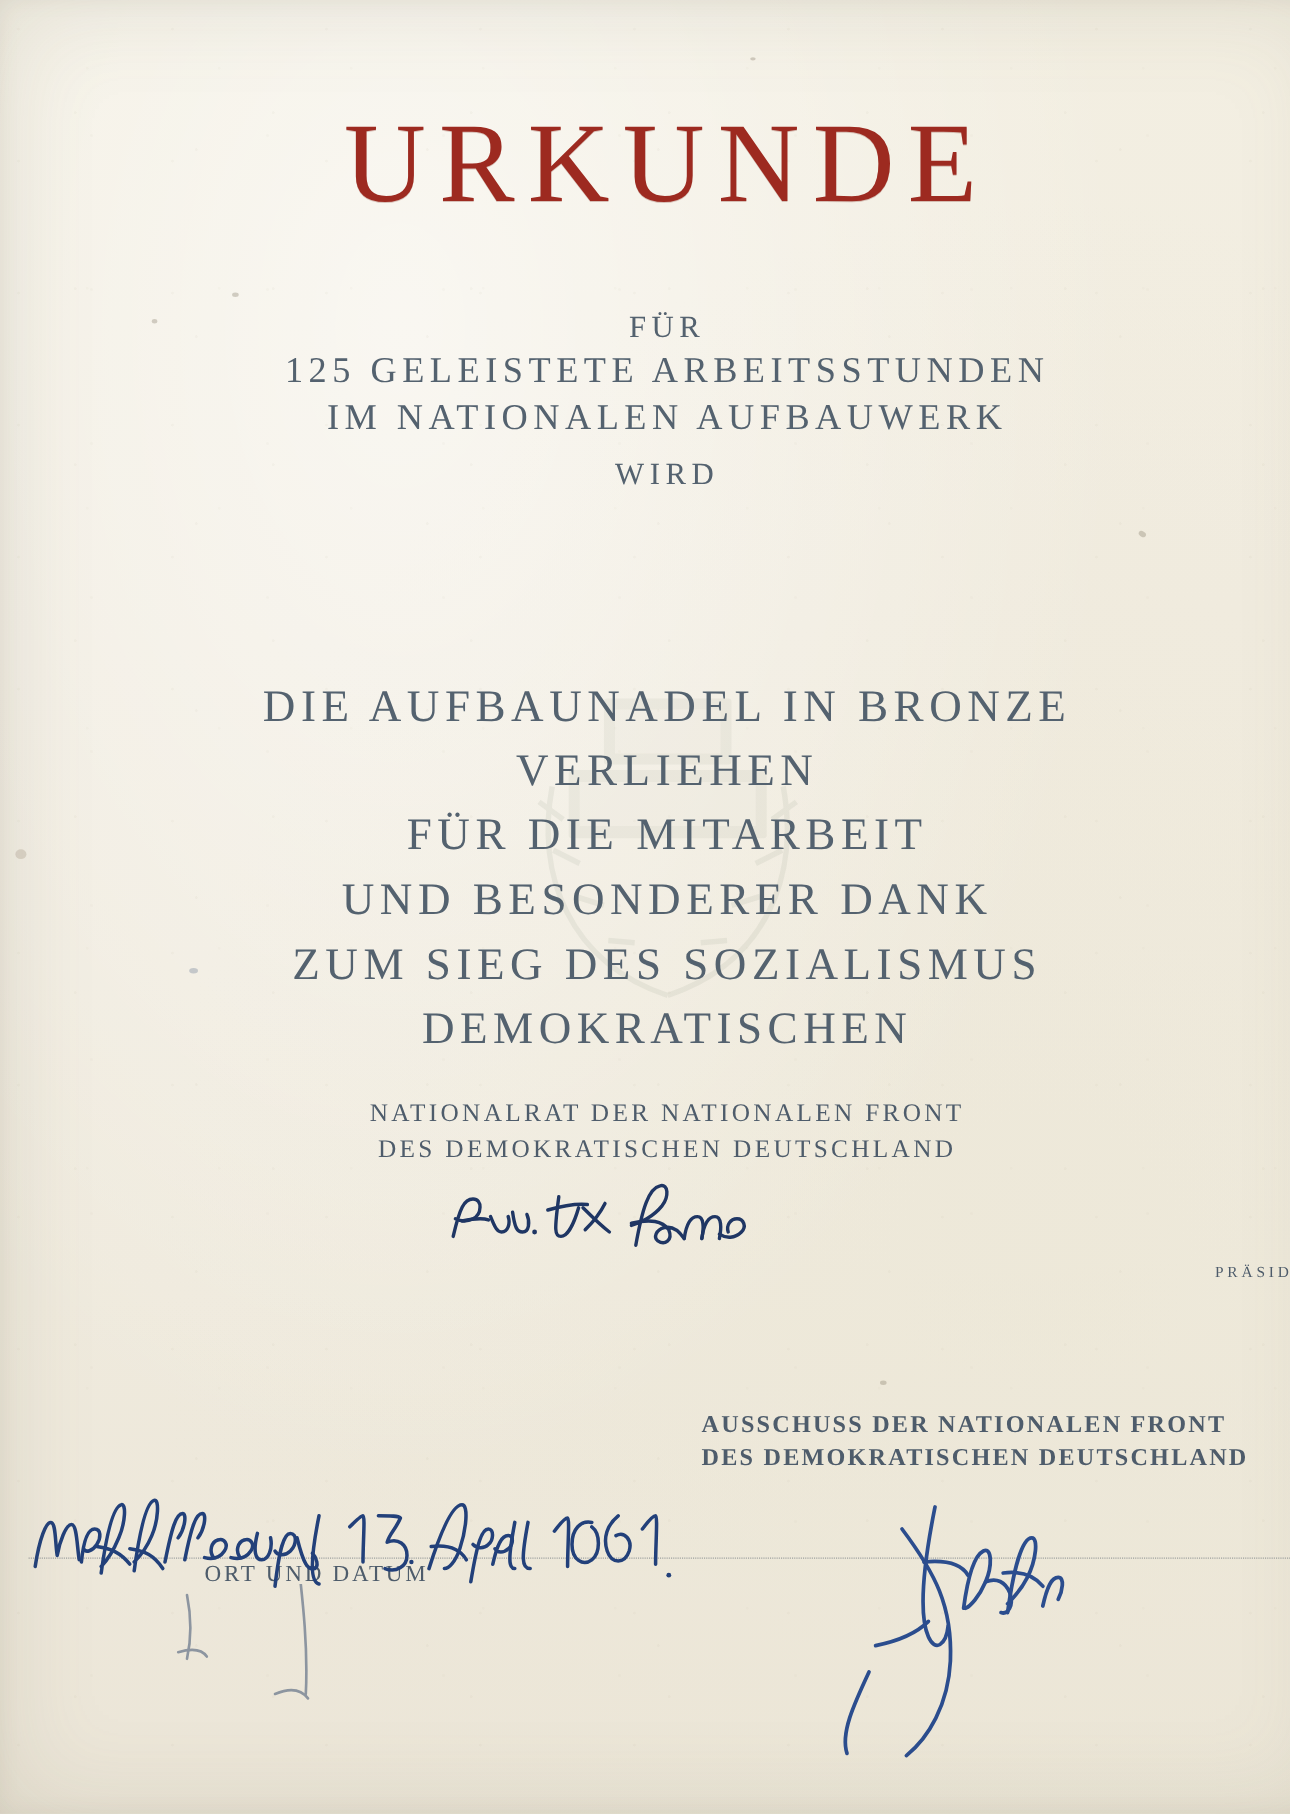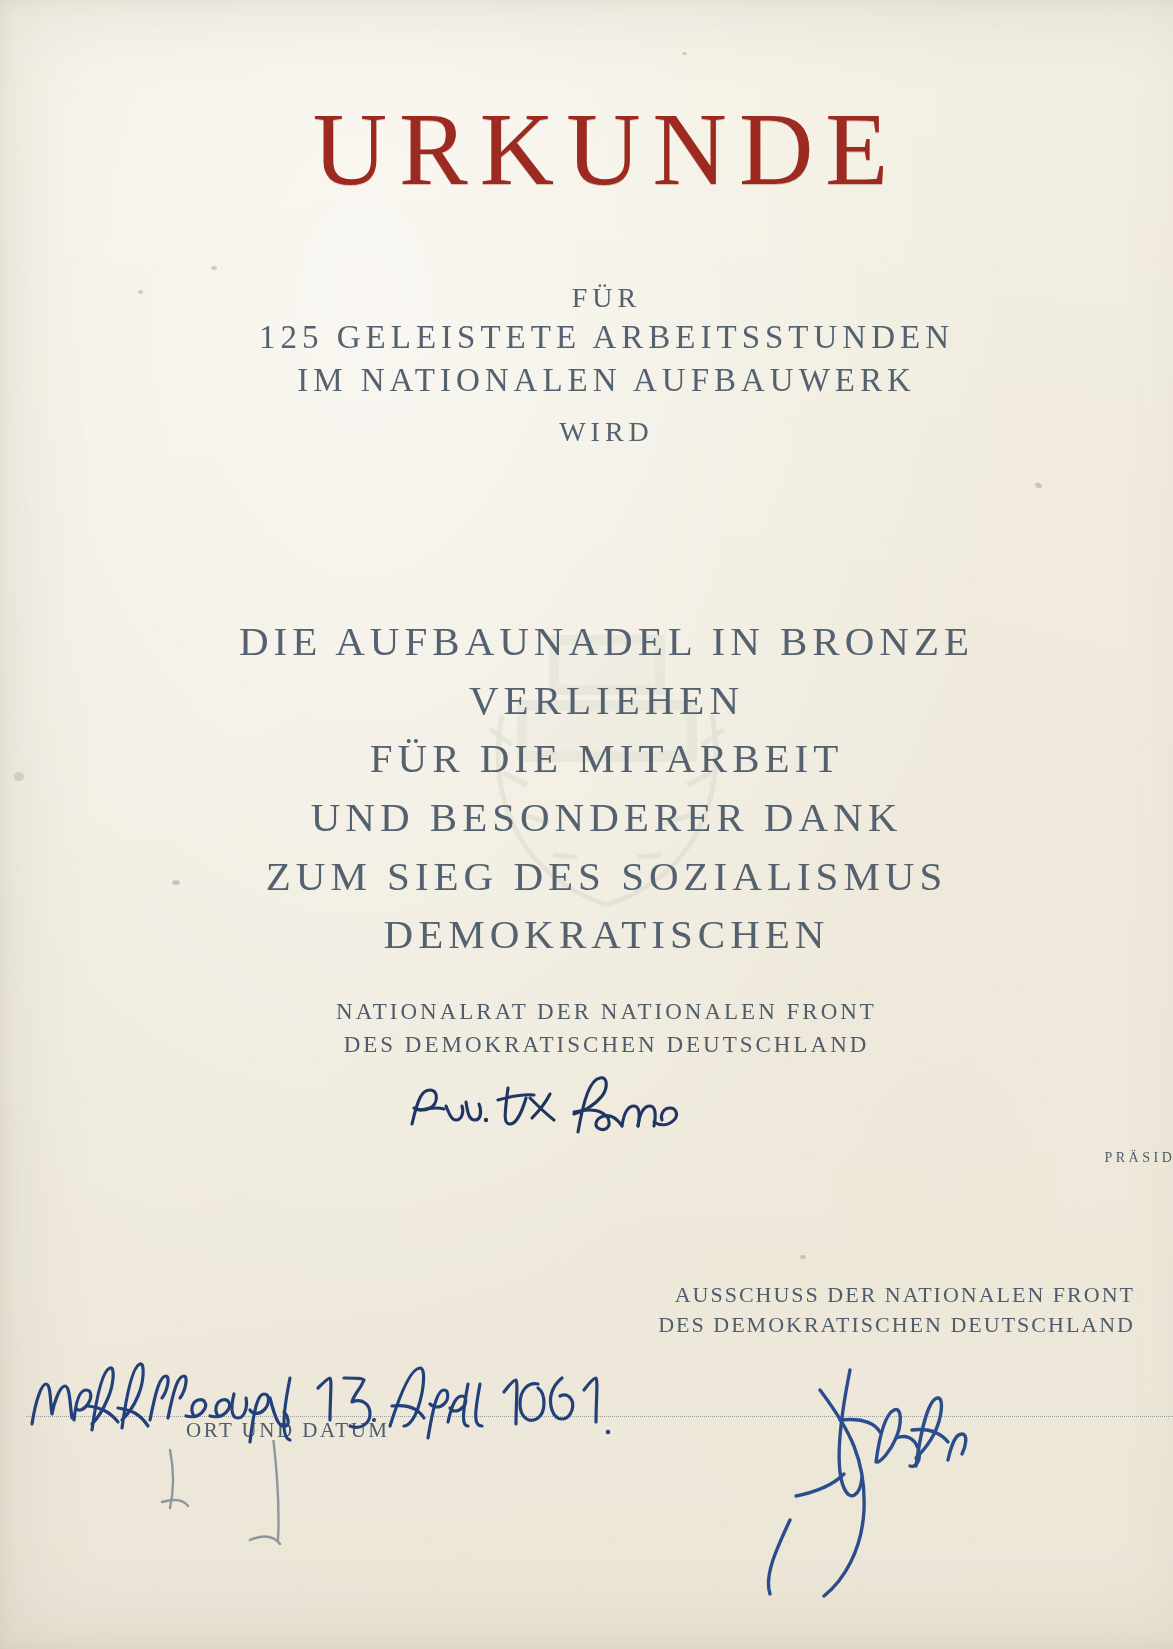--- a/index.html
+++ b/index.html
@@ -124,25 +124,25 @@
     text-align: right;
     font-size: 14px;
     letter-spacing: 3.5px;
     color: #4e5c6b;
   }
 
   #block-committee {
     position: absolute;
     top: 1280px;
     right: 78px;
-    text-align: right;
     font-size: 22px;
     letter-spacing: 2.0px;
     line-height: 1.35;
     color: #4e5c6b;
+    font-weight: bold;
   }
 
   #date-rule {
     position: absolute;
     left: 26px;
     right: 26px;
     top: 1416px;
     border-bottom: 1px dotted rgba(90,100,110,.55);
   }
   #ort-label {

